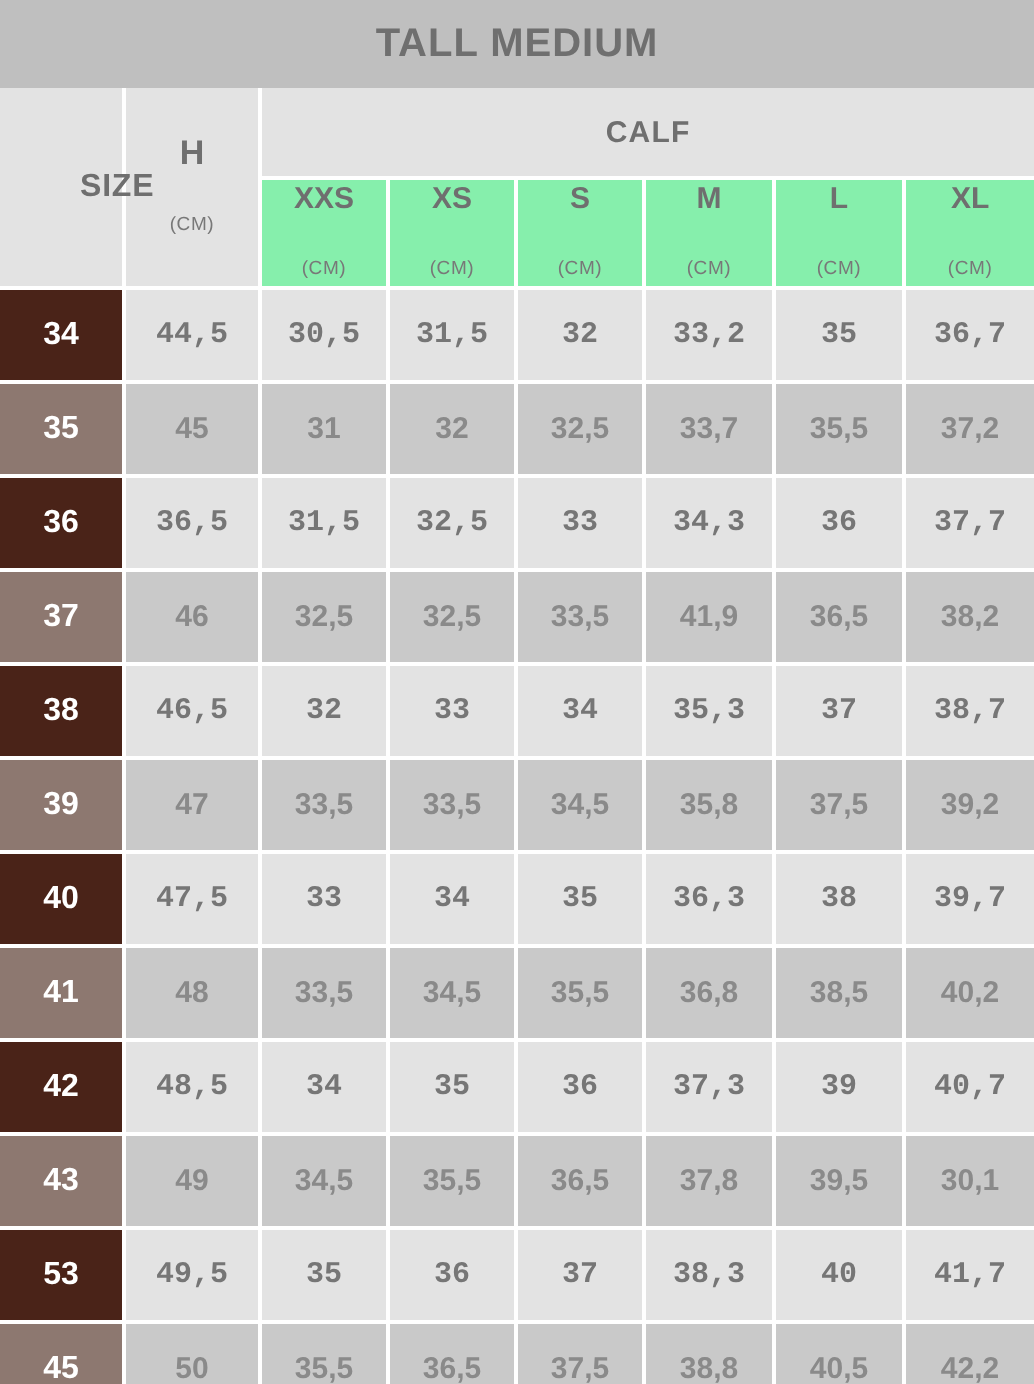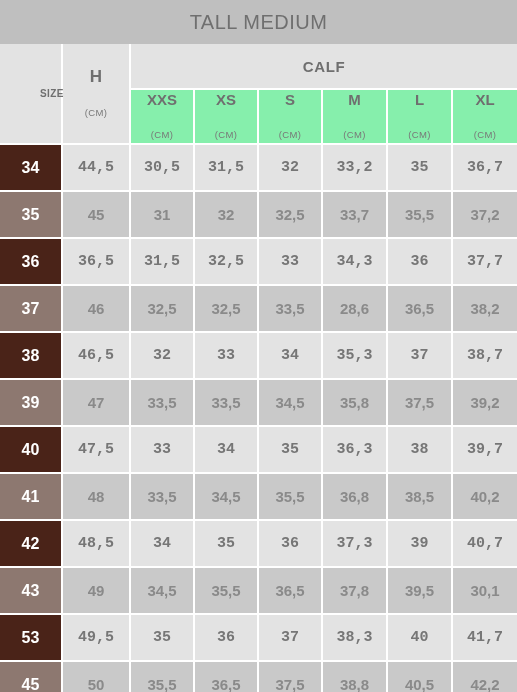--- a/index.html
+++ b/index.html
@@ -22,36 +22,36 @@
   }
 
   
   .title-row td {
     background: #bfbfbf;
     height: 42px;
     text-align: center;
     vertical-align: middle;
     color: #6f6f6f;
     font-size: 20px;
-    font-weight: normal;
+    font-weight: bold;
     letter-spacing: 0.5px;
   }
 
   
   .hdr-size,
   .hdr-h {
     background: #e3e3e3;
     color: #6f6f6f;
     text-align: center;
     vertical-align: middle;
     border-right: 2px solid #ffffff;
     border-bottom: 2px solid #ffffff;
   }
   .hdr-size {
-    font-size: 10px;
+    font-size: 16px;
     font-weight: bold;
     letter-spacing: 0.4px;
     padding-left: 40px;
   }
   .hdr-h .big {
     display: block;
     font-size: 17px;
     font-weight: bold;
     line-height: 18px;
   }
@@ -202,21 +202,21 @@
         <td class="cell">34,3</td>
         <td class="cell">36</td>
         <td class="cell">37,7</td>
       </tr>
       <tr class="row-b">
         <td class="size">37</td>
         <td class="cell">46</td>
         <td class="cell">32,5</td>
         <td class="cell">32,5</td>
         <td class="cell">33,5</td>
-        <td class="cell">28,6</td>
+        <td class="cell">41,9</td>
         <td class="cell">36,5</td>
         <td class="cell">38,2</td>
       </tr>
       <tr class="row-a">
         <td class="size">38</td>
         <td class="cell">46,5</td>
         <td class="cell">32</td>
         <td class="cell">33</td>
         <td class="cell">34</td>
         <td class="cell">35,3</td>

